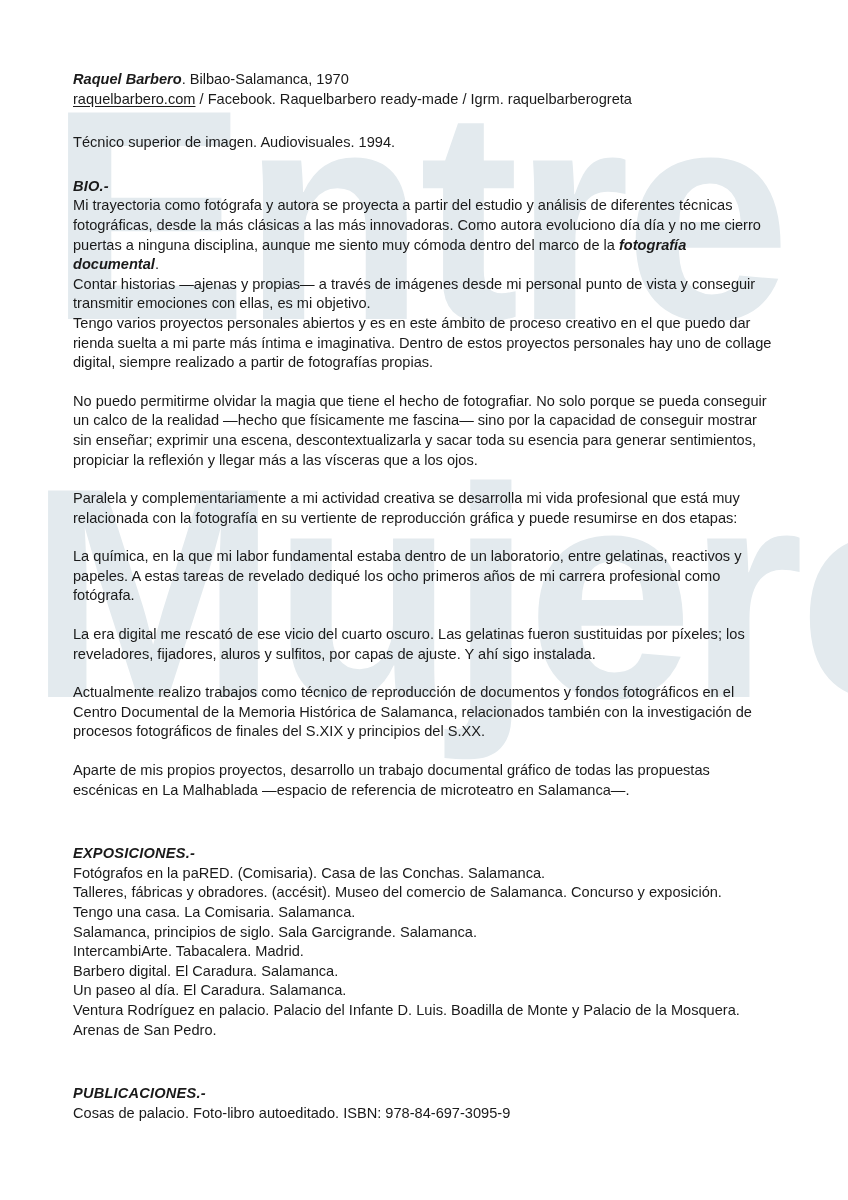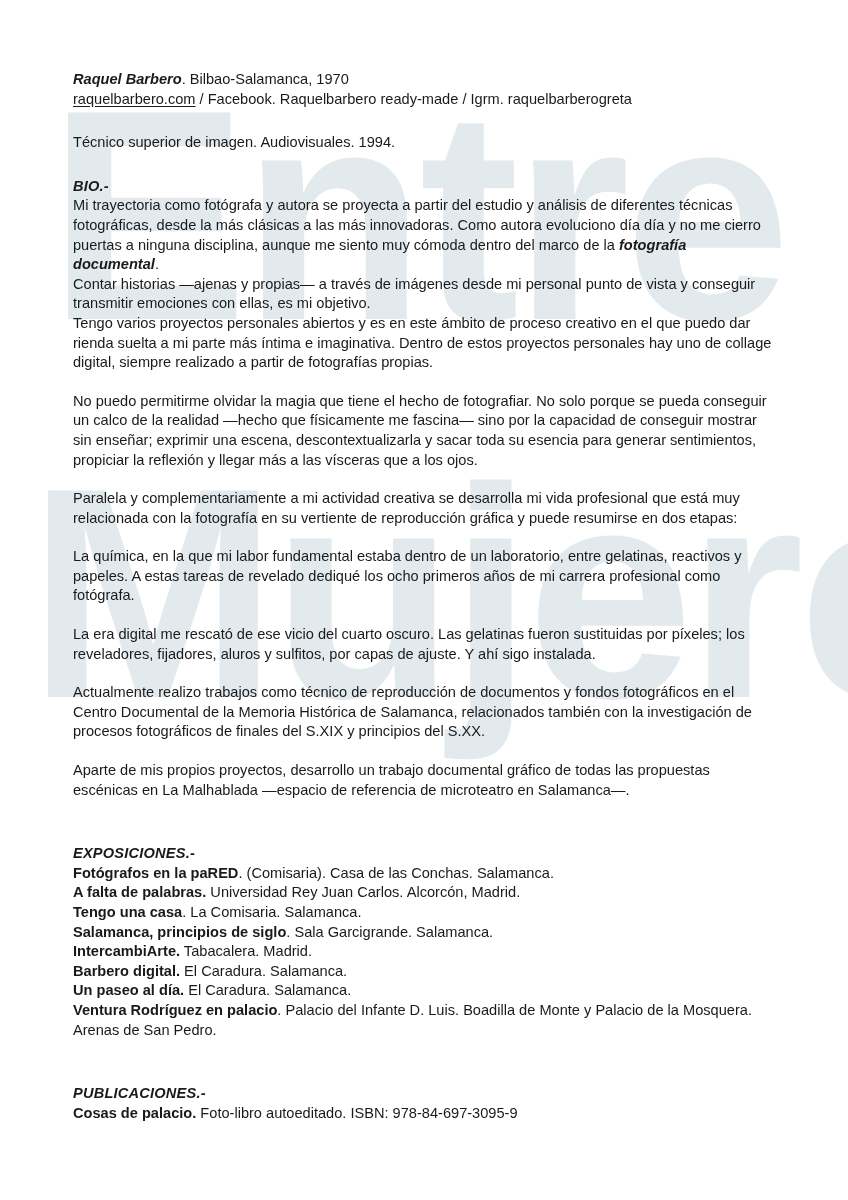--- a/index.html
+++ b/index.html
@@ -61,21 +61,21 @@
     line-height: 19.6px;
   }
 
   .para {
     margin: 0 0 0 0;
   }
   .spacer-sm { height: 19px; }
   .spacer-md { height: 24px; }
   .spacer-xl { height: 44px; }
 
-  b, .b { font-weight: 700; }
+  b, .b { font-weight: 400; }
   i, .i { }
   .bi { font-weight: 700; font-style: italic; }
 
   .underline {
     text-decoration: underline;
     text-underline-offset: 2px;
   }
 
   .section-head {
     font-weight: 700;
@@ -143,21 +143,21 @@
     <div class="para">Aparte de mis propios proyectos, desarrollo un trabajo documental gráfico de todas las propuestas escénicas en La Malhablada —espacio de referencia de microteatro en Salamanca—.</div>
 
     <div class="spacer-xl"></div>
 
     <div class="para section-head">EXPOSICIONES.-</div>
     <div>
       <div class="list-line">
         <span class="b">Fotógrafos en la paRED</span><span>. (Comisaria). </span><span class="i">Casa de las Conchas</span><span>. Salamanca.</span>
       </div>
       <div class="list-line">
-        <span class="b">A falta de palabras.</span><span> </span><span class="i">Universidad Rey Juan Carlos</span><span>. Alcorcón, Madrid.</span>
+        <span class="b">Talleres, fábricas y obradores.</span><span> (accésit). </span><span class="i">Museo del comercio de Salamanca</span><span>. Concurso y exposición.</span>
       </div>
       <div class="list-line">
         <span class="b">Tengo una casa</span><span>. </span><span class="i">La Comisaria</span><span>. Salamanca.</span>
       </div>
       <div class="list-line">
         <span class="b">Salamanca, principios de siglo</span><span>. </span><span class="i">Sala Garcigrande</span><span>. Salamanca.</span>
       </div>
       <div class="list-line">
         <span class="b">IntercambiArte.</span><span> </span><span class="i">Tabacalera</span><span>. Madrid.</span>
       </div>

